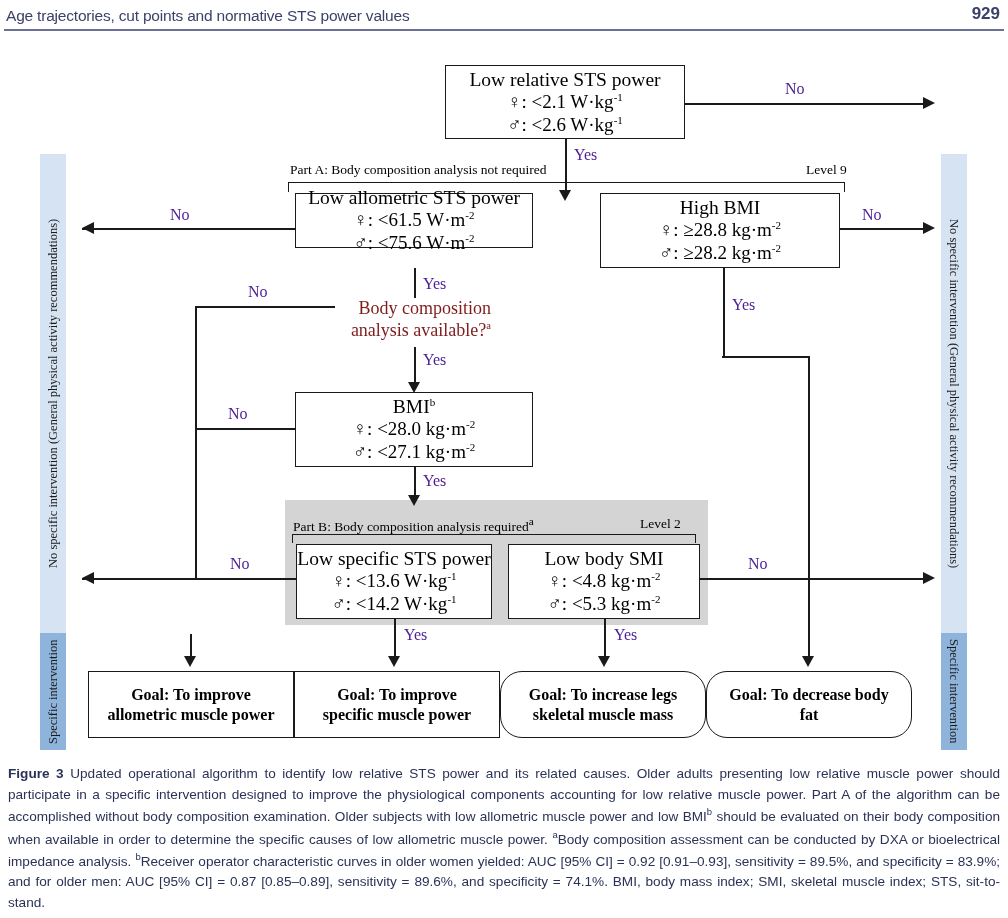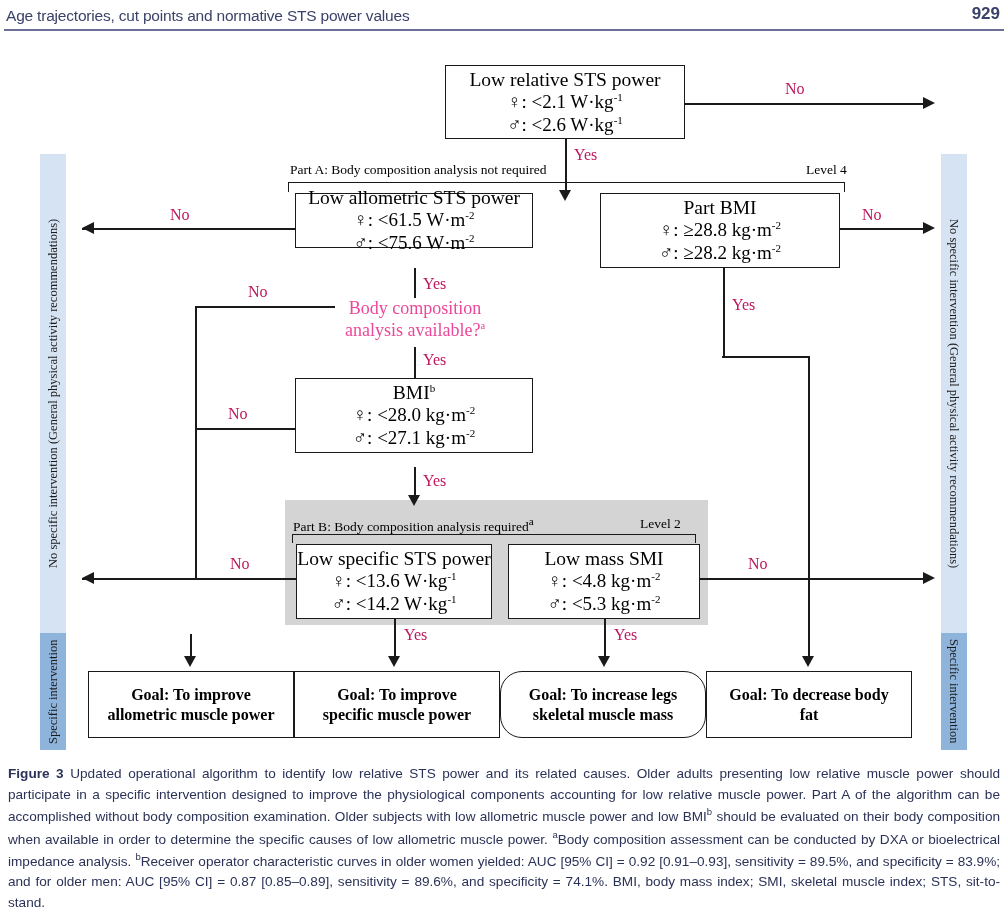--- a/index.html
+++ b/index.html
@@ -75,21 +75,21 @@
     background:#fff;
     display:flex; align-items:center; justify-content:center;
     text-align:center;
     font-weight:bold; font-size:16px; line-height:1.25;
     z-index:6;
   }
 
   
   .textnode {
     position:absolute;
-    text-align:center; font-size:18px; line-height:1.2; color:#ec4899;
+    text-align:right; font-size:18px; line-height:1.2; color:#7f1d1d;
     z-index:6; background:#fff; padding:0 4px;font-family:Liberation Serif, serif;
   }
   .textnode sup { font-size:10.5px; vertical-align:super; }
 
   
   .panel-gray {
     position:absolute; background:#d4d4d4; z-index:2;
   }
 
   
@@ -113,21 +113,21 @@
   .ln-v { position:absolute; width:0; border-left:1.5px solid #1a1a1a; z-index:3; }
   .ln-h.thick { border-top-width:2.2px; }
   .ln-v.thick { border-left-width:2.2px; }
 
   .arrow { position:absolute; width:0; height:0; z-index:4; }
   .arrow-down  { border-left:6px solid transparent; border-right:6px solid transparent; border-top:11px solid #1a1a1a; }
   .arrow-left  { border-top:6px solid transparent; border-bottom:6px solid transparent; border-right:12px solid #1a1a1a; }
   .arrow-right { border-top:6px solid transparent; border-bottom:6px solid transparent; border-left:12px solid #1a1a1a; }
 
   .edgelabel {
-    position:absolute; font-size:16px; color:#be185d; white-space:nowrap; z-index:7;
+    position:absolute; font-size:16px; color:#4c1d95; white-space:nowrap; z-index:7;
     background:transparent;
   }
 
   
   #caption {
     position:absolute; left:8px; top:764px; width:992px;
     font-family:"Liberation Sans", sans-serif;
     font-size:13.6px; line-height:1.52;
     color:#2b3257;
     text-align:justify;
@@ -171,38 +171,38 @@
   <div class="ln-h thick" style="left:685px; top:69px; width:240px;"></div>
   <div class="arrow arrow-right" style="left:923px; top:63px;"></div>
   <div class="edgelabel" style="left:785px; top:46px;">No</div>
 
   <div class="ln-v thick" style="left:565px; top:105px; height:56px;"></div>
   <div class="arrow arrow-down" style="left:559px; top:156px;"></div>
   <div class="edgelabel" style="left:574px; top:112px;">Yes</div>
 
   <div class="bracket" style="left:288px; top:148px; width:557px; height:10px;"></div>
   <div class="partlabel" style="left:290px; top:128px;">Part A: Body composition analysis not required</div>
-  <div class="levellabel" style="left:806px; top:128px;">Level 4</div>
+  <div class="levellabel" style="left:806px; top:128px;">Level 9</div>
 
   <div class="node" style="left:295px; top:159px; width:238px; height:55px;">
     <span class="ln t1">Low allometric STS power</span>
     <span class="ln"><span>♀: &lt;61.5 W·m</span><sup>-2</sup></span>
     <span class="ln"><span>♂: &lt;75.6 W·m</span><sup>-2</sup></span>
   </div>
 
   <div class="ln-h thick" style="left:82px; top:194px; width:213px;"></div>
   <div class="arrow arrow-left" style="left:82px; top:188px;"></div>
   <div class="edgelabel" style="left:170px; top:172px;">No</div>
 
   <div class="ln-v thick" style="left:414px; top:234px; height:47px;"></div>
   <div class="arrow arrow-down" style="left:408px; top:276px;"></div>
   <div class="edgelabel" style="left:423px; top:241px;">Yes</div>
 
   <div class="node" style="left:600px; top:159px; width:240px; height:75px;">
-    <span class="ln t1">Part BMI</span>
+    <span class="ln t1">High BMI</span>
     <span class="ln"><span>♀: ≥28.8 kg·m</span><sup>-2</sup></span>
     <span class="ln"><span>♂: ≥28.2 kg·m</span><sup>-2</sup></span>
   </div>
 
   <div class="ln-h thick" style="left:840px; top:194px; width:85px;"></div>
   <div class="arrow arrow-right" style="left:923px; top:188px;"></div>
   <div class="edgelabel" style="left:862px; top:172px;">No</div>
 
   <div class="ln-v thick" style="left:723px; top:234px; height:89px;"></div>
   <div class="ln-h thick" style="left:722px; top:322px; width:87px;"></div>
@@ -215,21 +215,21 @@
     <span>analysis available?</span><sup>a</sup>
   </div>
 
   <div class="ln-h thick" style="left:195px; top:272px; width:142px;"></div>
   <div class="edgelabel" style="left:248px; top:249px;">No</div>
 
   <div class="ln-v thick" style="left:414px; top:313px; height:40px;"></div>
   <div class="arrow arrow-down" style="left:408px; top:348px;"></div>
   <div class="edgelabel" style="left:423px; top:317px;">Yes</div>
 
-  <div class="node" style="left:295px; top:344px; width:238px; height:75px;">
+  <div class="node" style="left:295px; top:358px; width:238px; height:75px;">
     <span class="ln t1"><span>BMI</span><sup>b</sup></span>
     <span class="ln"><span>♀: &lt;28.0 kg·m</span><sup>-2</sup></span>
     <span class="ln"><span>♂: &lt;27.1 kg·m</span><sup>-2</sup></span>
   </div>
 
   <div class="ln-h thick" style="left:195px; top:394px; width:100px;"></div>
   <div class="edgelabel" style="left:228px; top:371px;">No</div>
 
   <div class="ln-v thick" style="left:414px; top:433px; height:33px;"></div>
   <div class="arrow arrow-down" style="left:408px; top:461px;"></div>
@@ -239,21 +239,21 @@
   <div class="partlabel" style="left:293px; top:481px;"><span>Part B: Body composition analysis required</span><sup>a</sup></div>
   <div class="levellabel" style="left:640px; top:482px;">Level 2</div>
 
   <div class="node" style="left:296px; top:510px; width:196px; height:75px;">
     <span class="ln t1">Low specific STS power</span>
     <span class="ln"><span>♀: &lt;13.6 W·kg</span><sup>-1</sup></span>
     <span class="ln"><span>♂: &lt;14.2 W·kg</span><sup>-1</sup></span>
   </div>
 
   <div class="node" style="left:508px; top:510px; width:192px; height:75px;">
-    <span class="ln t1">Low mass SMI</span>
+    <span class="ln t1">Low body SMI</span>
     <span class="ln"><span>♀: &lt;4.8 kg·m</span><sup>-2</sup></span>
     <span class="ln"><span>♂: &lt;5.3 kg·m</span><sup>-2</sup></span>
   </div>
 
   <div class="ln-h thick" style="left:195px; top:544px; width:101px;"></div>
   <div class="edgelabel" style="left:230px; top:521px;">No</div>
 
   <div class="ln-v thick" style="left:195px; top:272px; height:273px;"></div>
   <div class="ln-h thick" style="left:82px; top:544px; width:114px;"></div>
   <div class="arrow arrow-left" style="left:82px; top:538px;"></div>
@@ -284,21 +284,21 @@
       <span>Goal: To improve</span><br>
       <span>specific muscle power</span>
     </span>
   </div>
   <div class="goalbox" style="left:500px; top:637px; width:206px; height:67px;border-radius:22px;">
     <span>
       <span>Goal: To increase legs</span><br>
       <span>skeletal muscle mass</span>
     </span>
   </div>
-  <div class="goalbox" style="left:706px; top:637px; width:206px; height:67px;">
+  <div class="goalbox" style="left:706px; top:637px; width:206px; height:67px;border-radius:21px;">
     <span>
       <span>Goal: To decrease body</span><br>
       <span>fat</span>
     </span>
   </div>
 
 </div>
 
 <div id="caption"><b>Figure 3</b><span>  Updated operational algorithm to identify low relative STS power and its related causes. Older adults presenting low relative muscle power should participate in a specific intervention designed to improve the physiological components accounting for low relative muscle power. Part A of the algorithm can be accomplished without body composition examination. Older subjects with low allometric muscle power and low BMI</span><sup>b</sup><span> should be evaluated on their body composition when available in order to determine the specific causes of low allometric muscle power. </span><sup>a</sup><span>Body composition assessment can be conducted by DXA or bioelectrical impedance analysis. </span><sup>b</sup><span>Receiver operator characteristic curves in older women yielded: AUC [95% CI] = 0.92 [0.91–0.93], sensitivity = 89.5%, and specificity = 83.9%; and for older men: AUC [95% CI] = 0.87 [0.85–0.89], sensitivity = 89.6%, and specificity = 74.1%. BMI, body mass index; SMI, skeletal muscle index; STS, sit-to-stand.</span></div>
 

